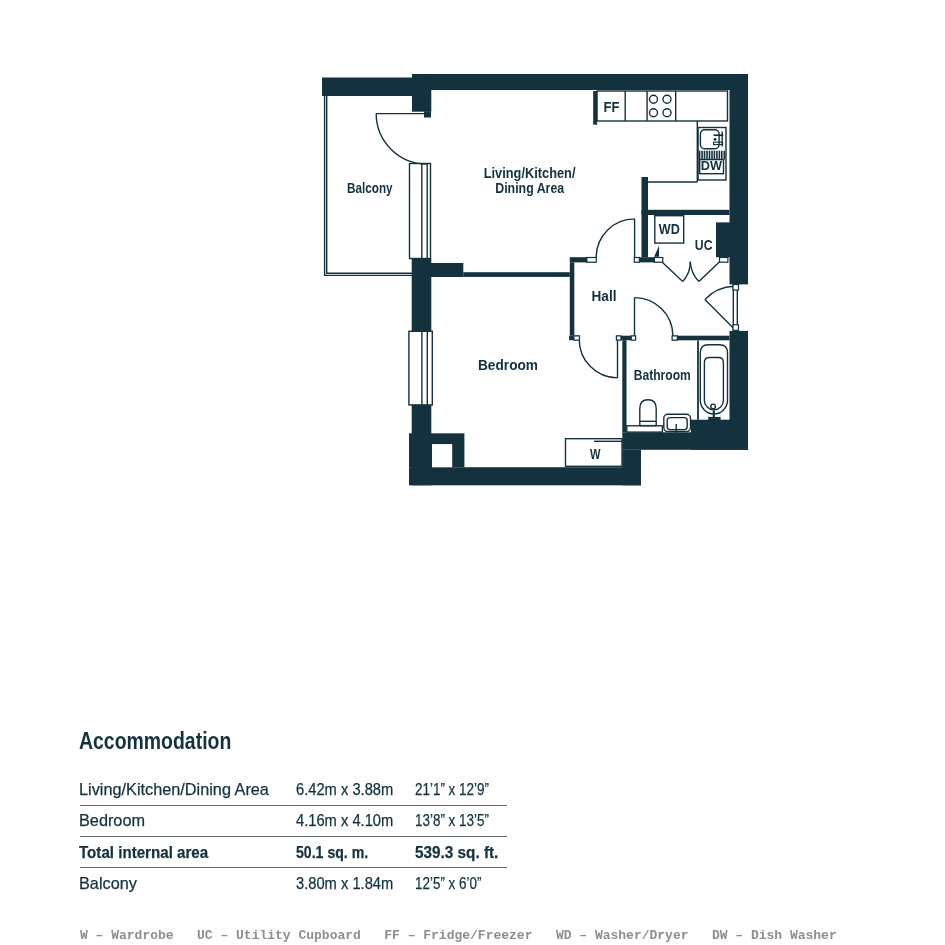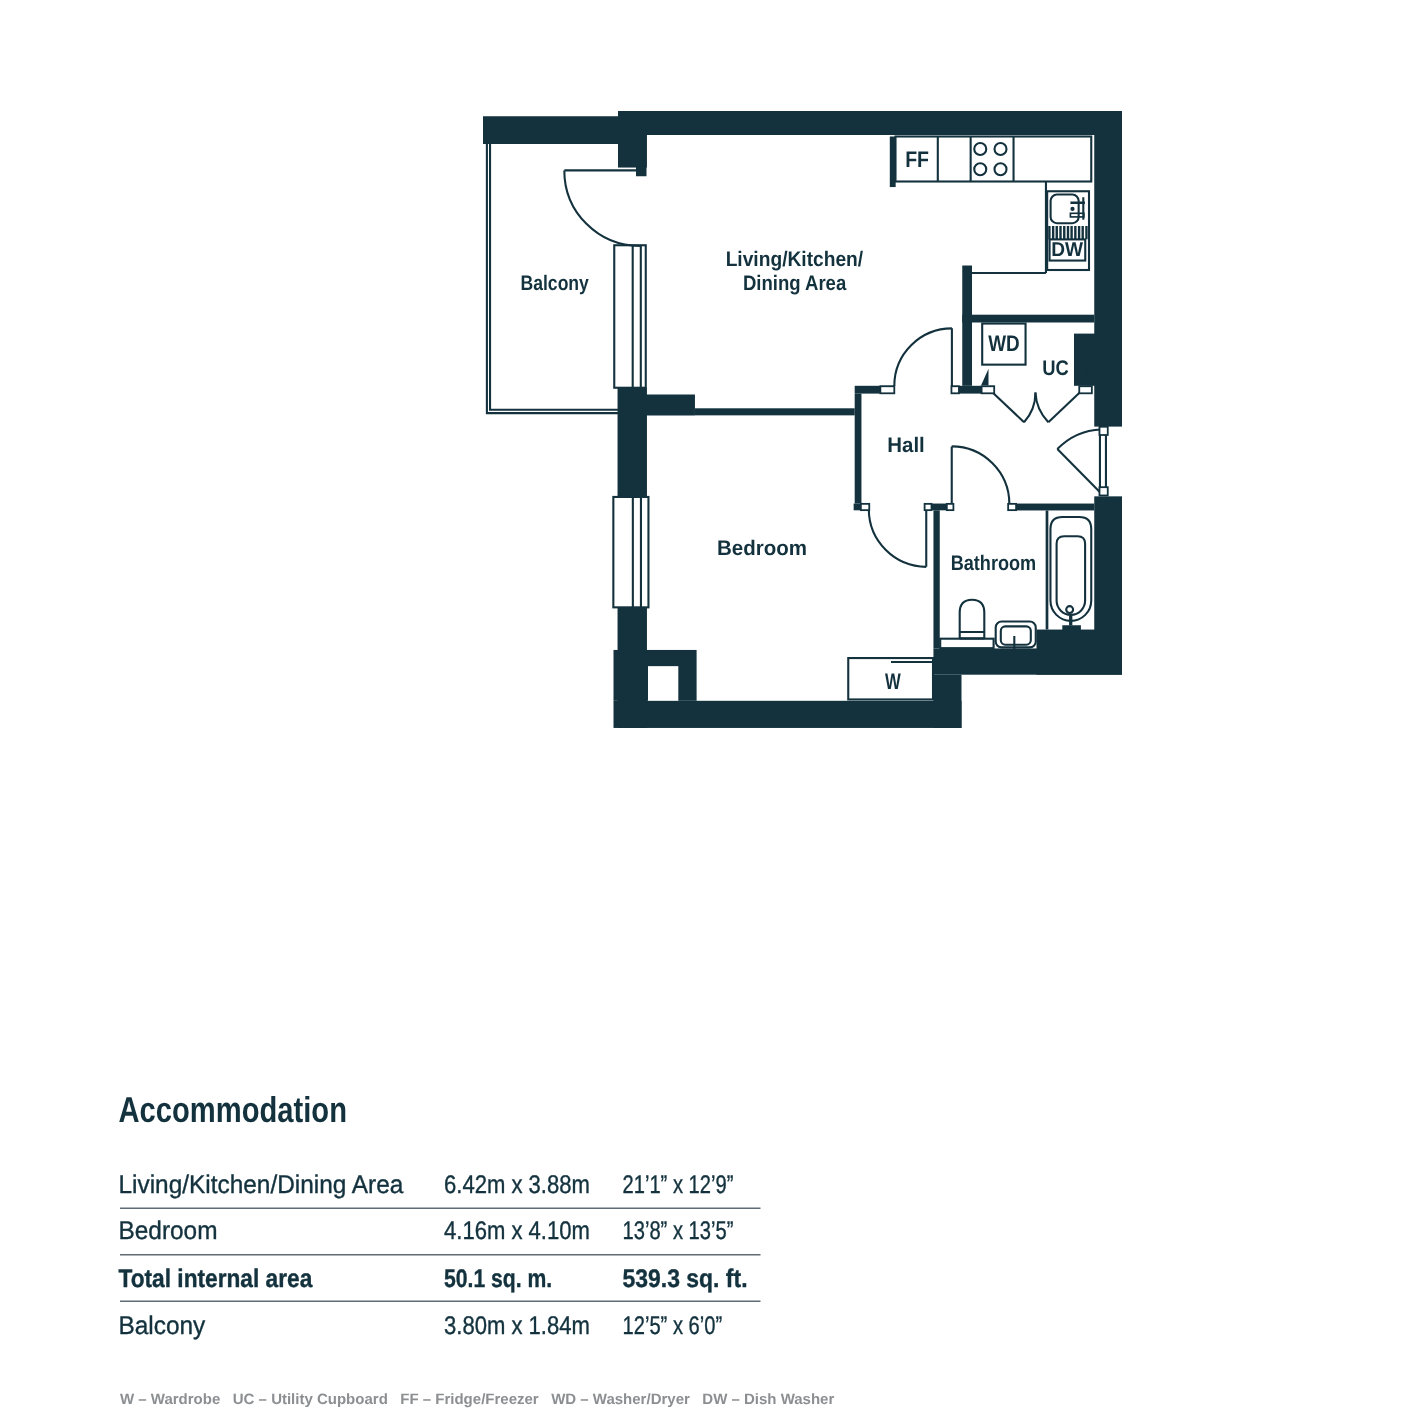--- a/index.html
+++ b/index.html
@@ -213,13 +213,13 @@
     <span class="c2" style="transform:scaleX(0.83)">50.1 sq. m.</span>
     <span class="c3" style="transform:scaleX(0.9)">539.3 sq. ft.</span>
   </div>
 <div class="tline" style="top:866.8px;"></div>
 <div class="row" style="top:873.9px;">
     <span class="c1">Balcony</span>
     <span class="c2">3.80m x 1.84m</span>
     <span class="c3">12’5” x 6’0”</span>
   </div>
 
-<div class="abs" style="left:80px;top:927.5px;font-size:10px;font-weight:bold;color:#8c8f92;white-space:nowrap;">W – Wardrobe&nbsp;&nbsp;&nbsp;UC – Utility Cupboard&nbsp;&nbsp;&nbsp;FF – Fridge/Freezer&nbsp;&nbsp;&nbsp;WD – Washer/Dryer&nbsp;&nbsp;&nbsp;DW – Dish Washer</div>
+<div class="abs" style="left:80px;top:927.5px;font-size:13px;font-weight:bold;color:#8c8f92;white-space:nowrap;font-family:Liberation Mono, monospace;">W – Wardrobe&nbsp;&nbsp;&nbsp;UC – Utility Cupboard&nbsp;&nbsp;&nbsp;FF – Fridge/Freezer&nbsp;&nbsp;&nbsp;WD – Washer/Dryer&nbsp;&nbsp;&nbsp;DW – Dish Washer</div>
 
 </body></html>

